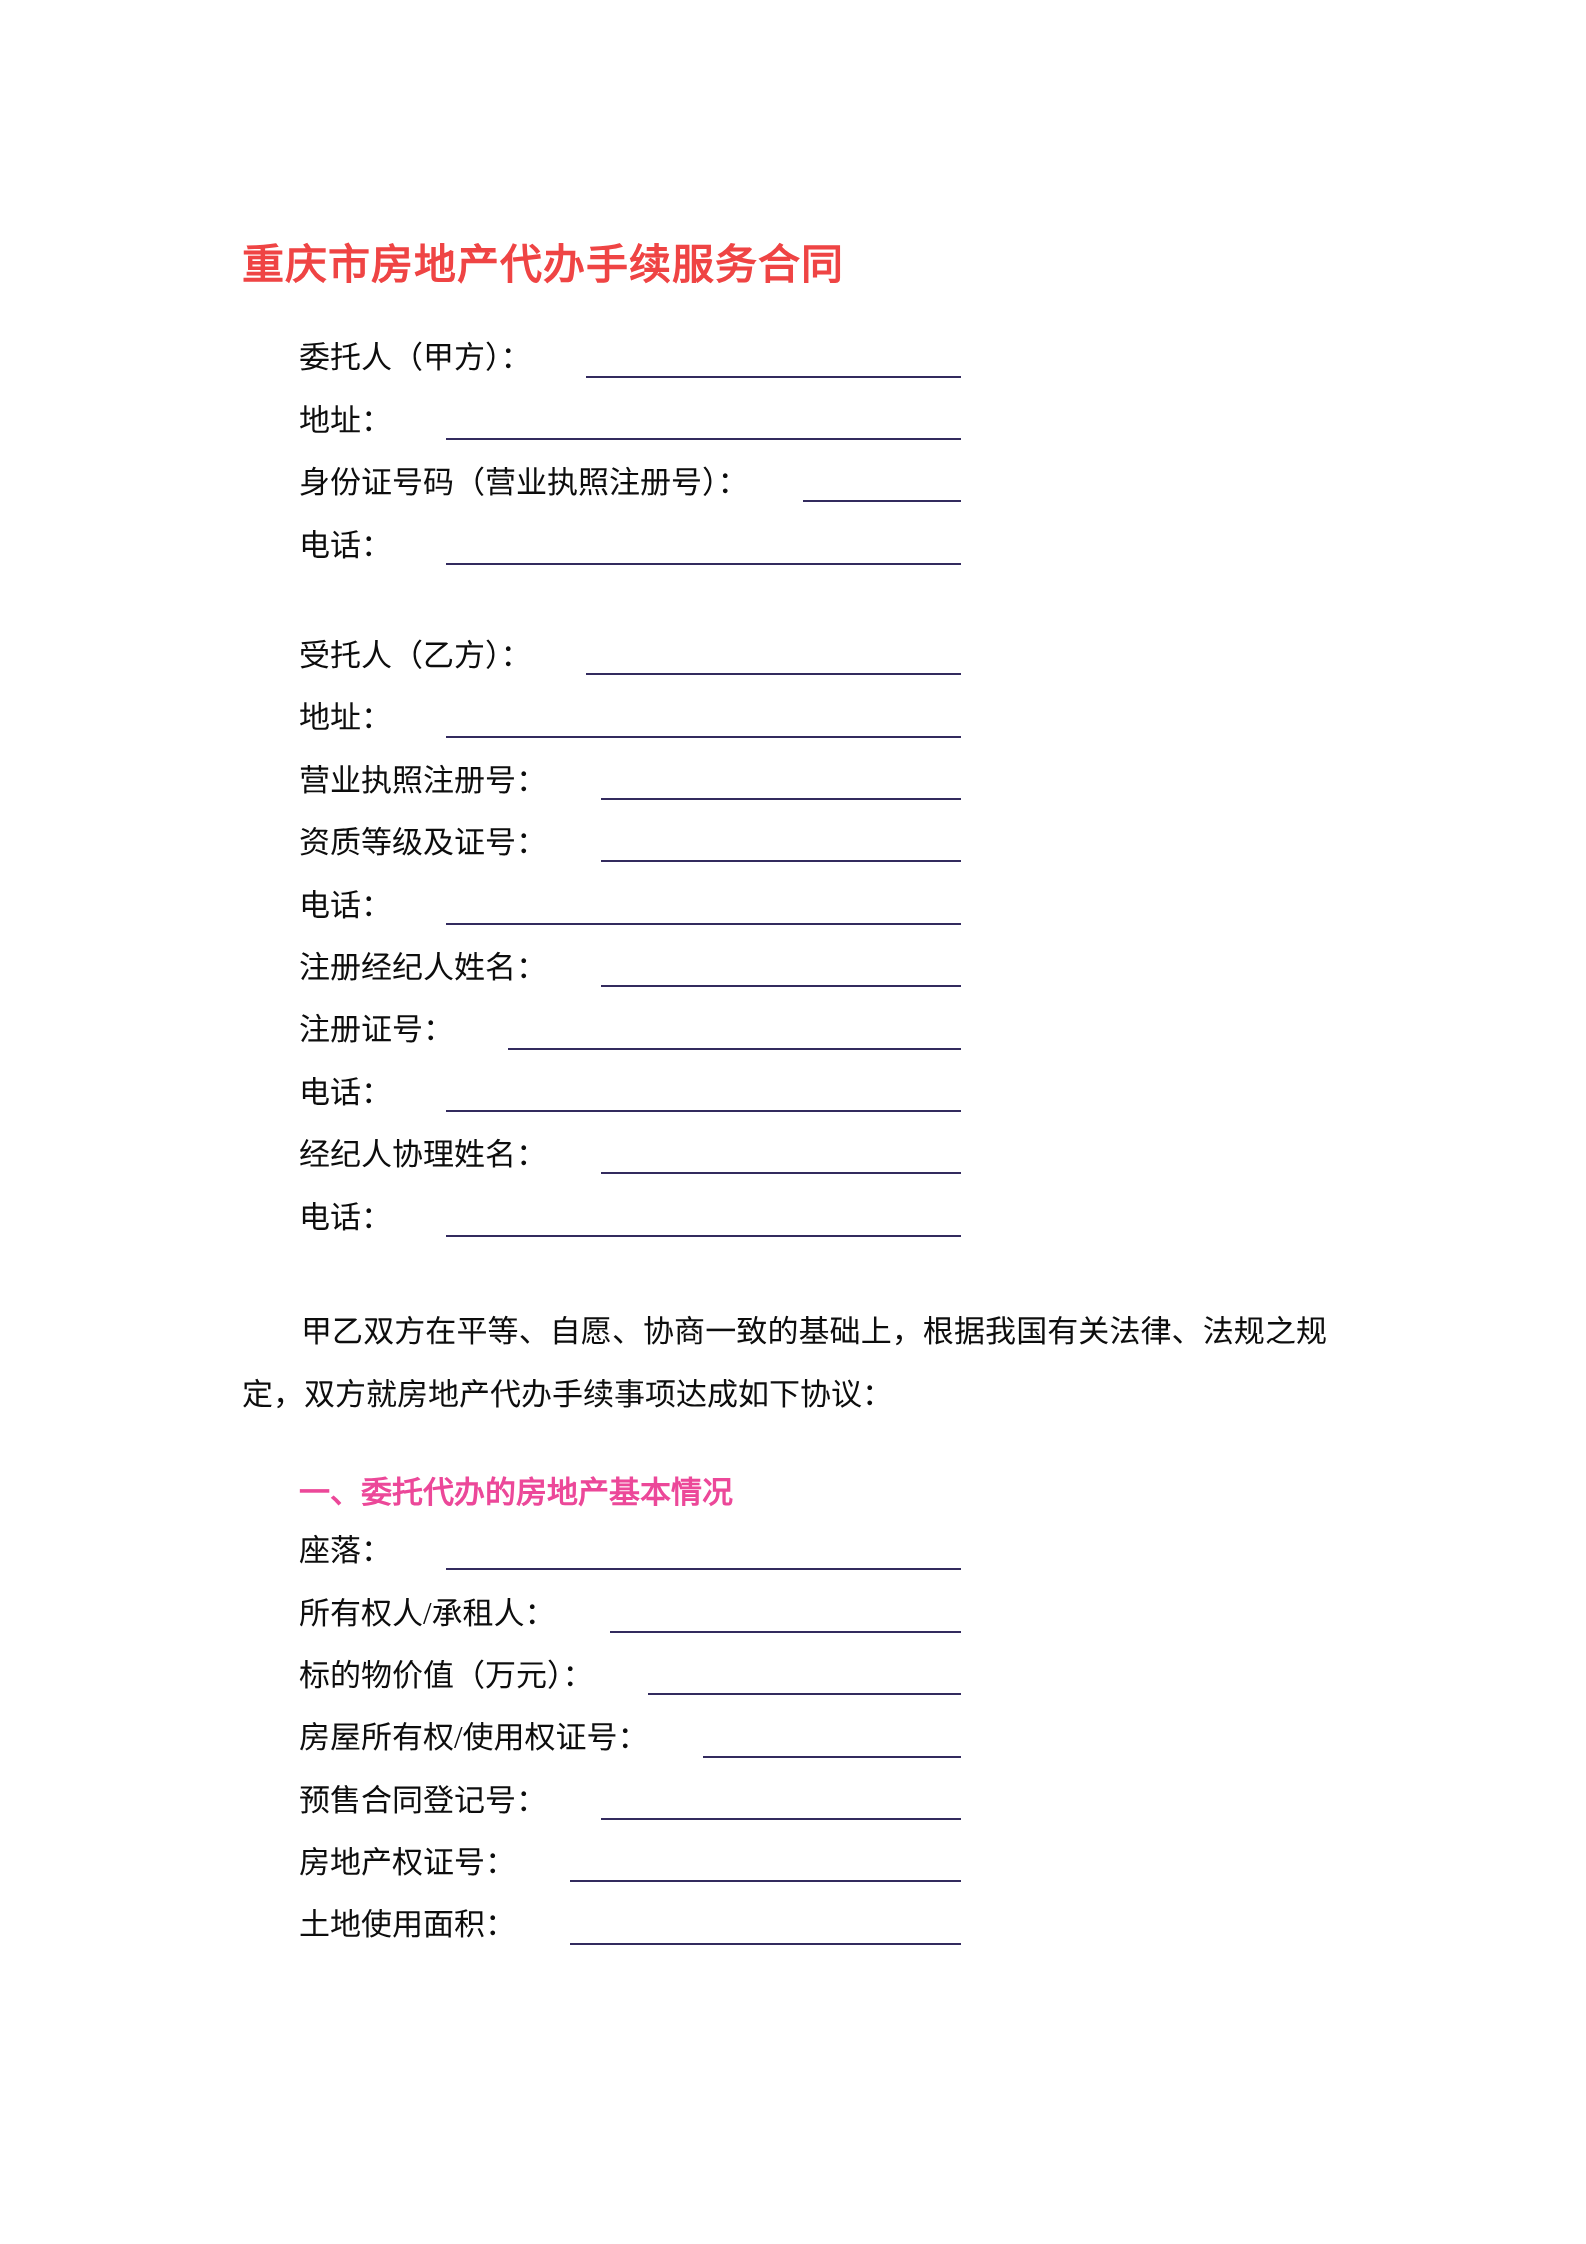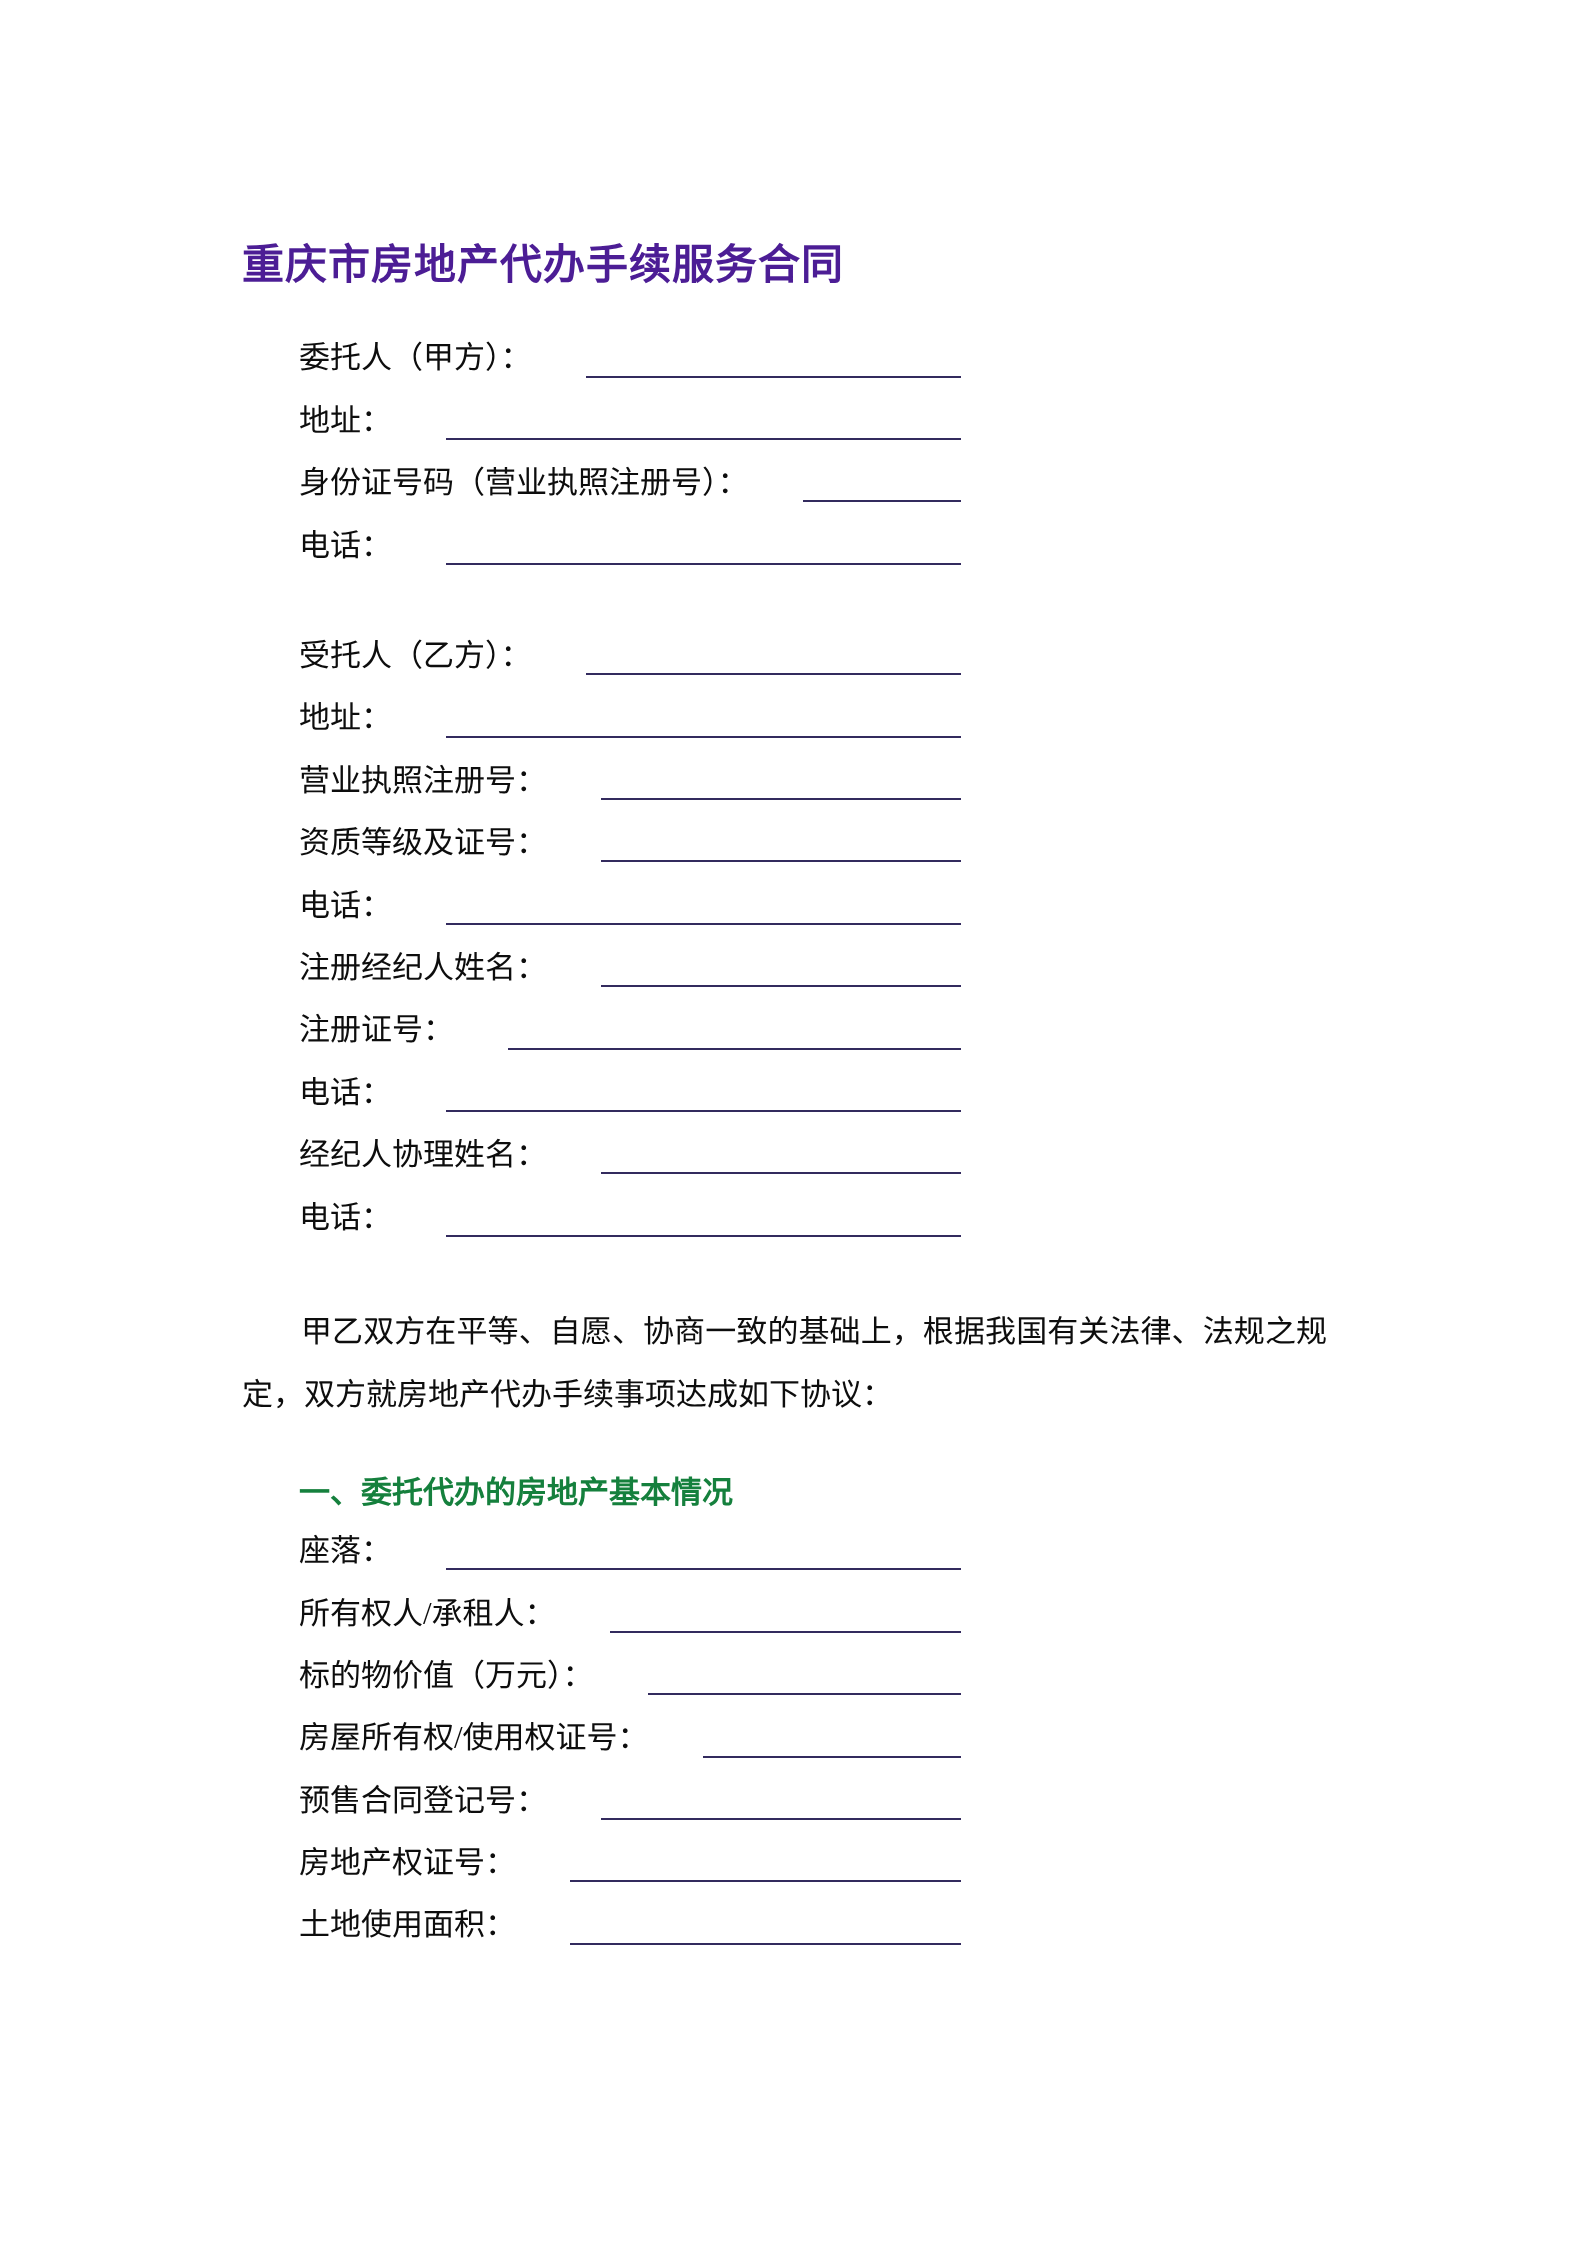--- a/index.html
+++ b/index.html
@@ -29,21 +29,21 @@
     top:238px;
     width:1101px;
   }
   .doc-title{
     margin:0;
     font-family:"Liberation Sans","DejaVu Sans",sans-serif;
     font-weight:700;
     font-size:42px;
     line-height:54px;
     letter-spacing:1px;
-    color:#4c1d95;
+    color:#ef4444;
   }
   .fieldset{
     width:662px;
     margin-left:57px;
   }
   .fieldset.group-a{ margin-top:40px; }
   .fieldset.group-b{ margin-top:48px; }
   .frow{
     height:var(--row-h);
     display:flex;
@@ -71,21 +71,21 @@
     line-height:var(--row-h);
     text-indent:59px;
     text-align:justify;
   }
   .sec-heading{
     margin:36px 0 0 57px;
     font-family:"Liberation Sans","DejaVu Sans",sans-serif;
     font-weight:700;
     font-size:var(--body-size);
     line-height:var(--row-h);
-    color:#15803d;
+    color:#ec4899;
   }
 </style>
 </head>
 <body>
 
 <div class="page">
   <div class="inner">
 
     <h1 class="doc-title">重庆市房地产代办手续服务合同</h1>
 

